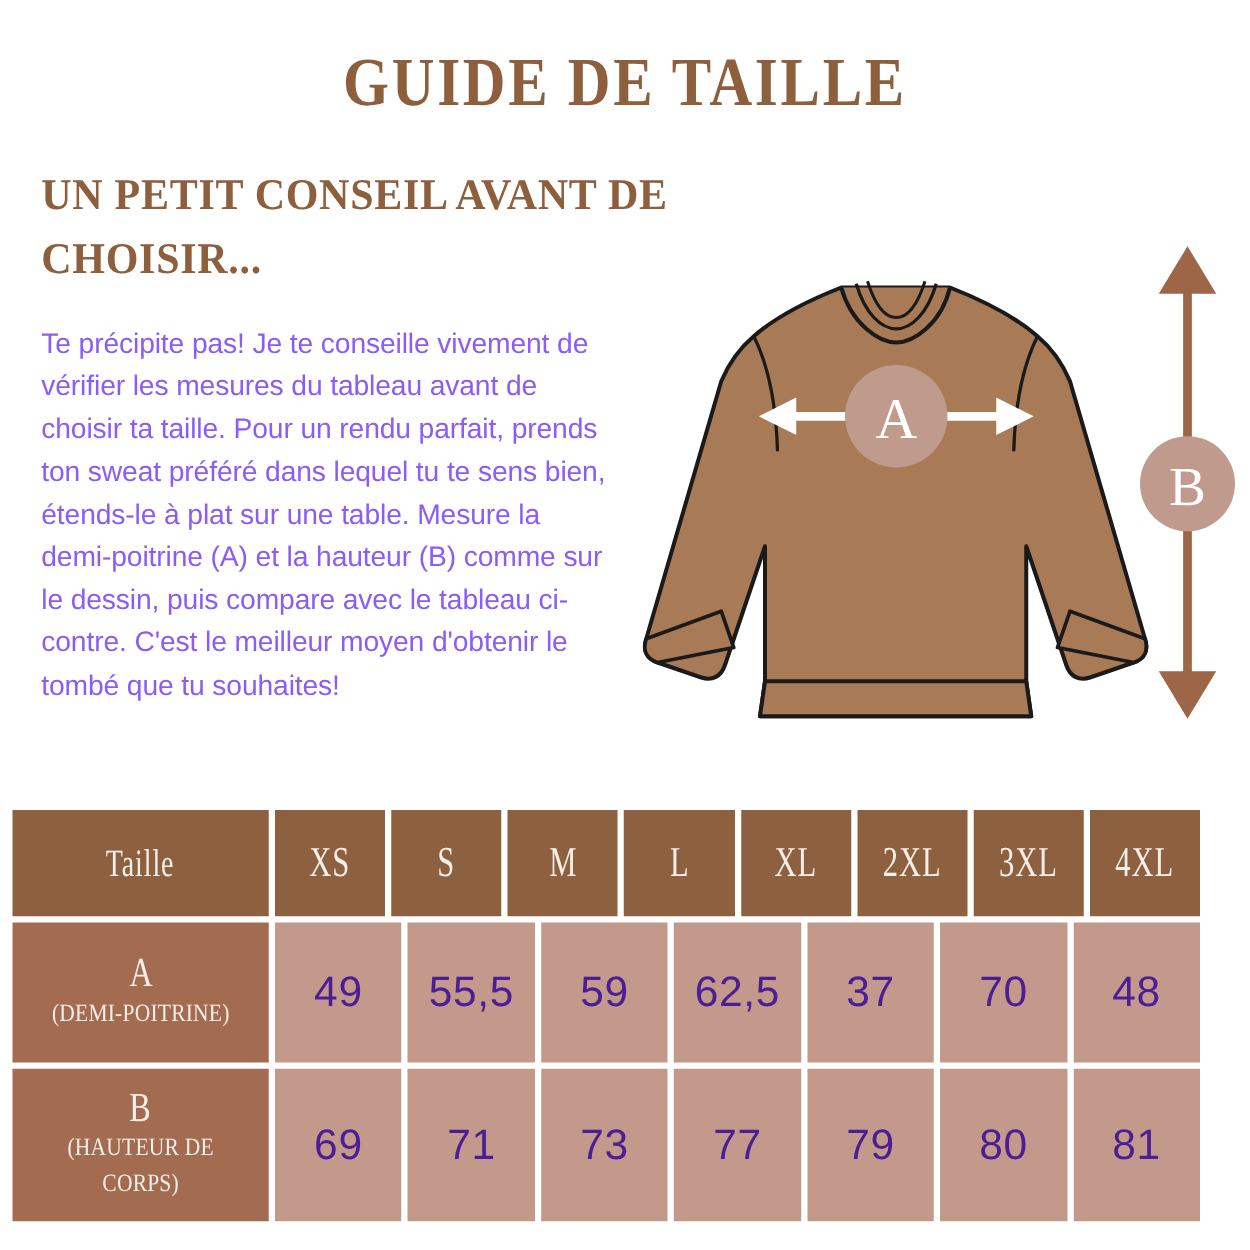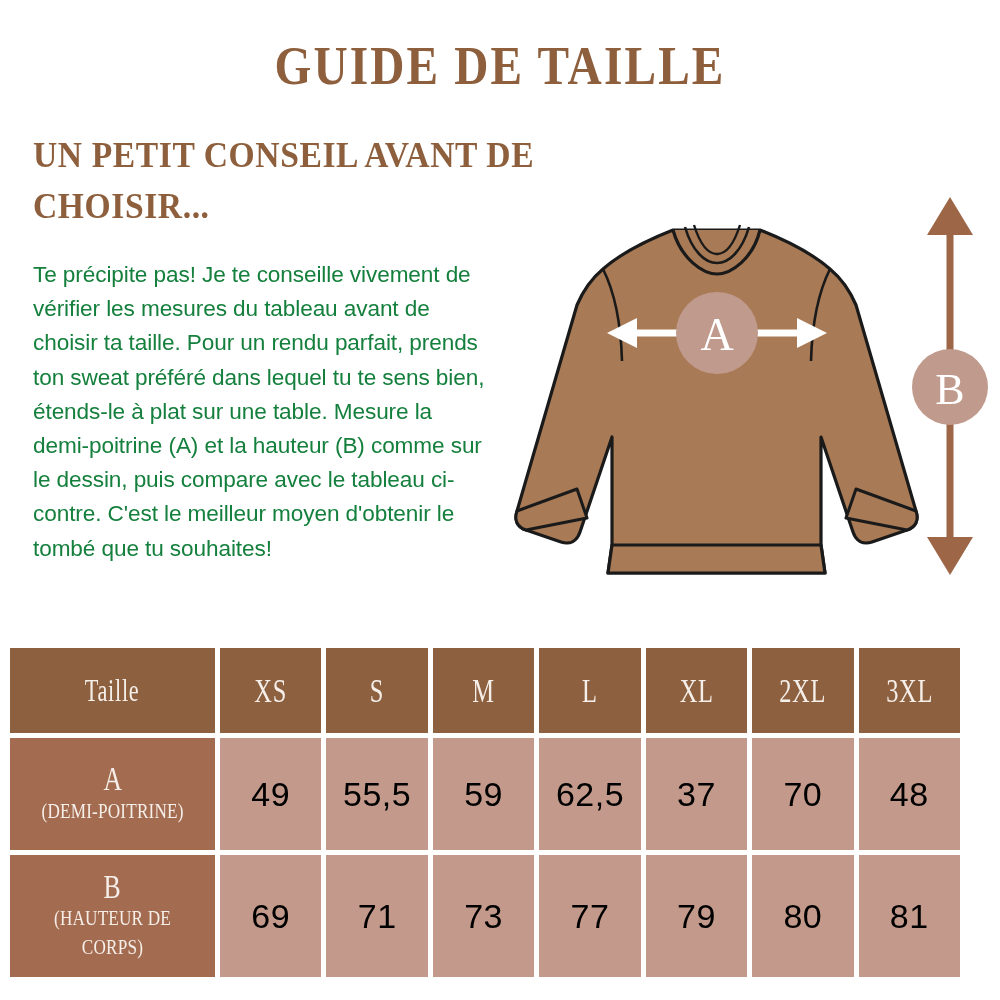--- a/index.html
+++ b/index.html
@@ -51,21 +51,21 @@
 
   
   .body-text {
     position: absolute;
     left: 33px;
     top: 258px;
     width: 452px;
     font-family: "Liberation Sans", "DejaVu Sans", sans-serif;
     font-size: 22.6px;
     line-height: 34.2px;
-    color: #15803d;
+    color: #8b5cf6;
     letter-spacing: -0.1px;
   }
 
   
   .illustration {
     position: absolute;
     left: 495px;
     top: 175px;
     width: 505px;
     height: 430px;
@@ -119,21 +119,21 @@
   .row-b .cell.data-col  { background: #c2998a; }
 
   .row-a { height: 112px; }
   .row-b { height: 122px; }
   .row-a .cell, .row-b .cell { height: 100%; }
 
   .value {
     font-family: "Liberation Sans", "DejaVu Sans", sans-serif;
     font-size: 34px;
     font-weight: 300;
-    color: #000000;
+    color: #4c1d95;
     letter-spacing: 0.5px;
   }
 
   .lbl-letter {
     font-family: "Liberation Serif", "DejaVu Serif", serif;
     font-size: 33px;
     color: #f6efe9;
     line-height: 1.05;
     transform: scaleX(0.78);
   }
@@ -245,20 +245,23 @@
       </div>
       <div class="cell data-col">
         <span class="txt">XL</span>
       </div>
       <div class="cell data-col">
         <span class="txt">2XL</span>
       </div>
       <div class="cell data-col">
         <span class="txt">3XL</span>
       </div>
+      <div class="cell data-col">
+        <span class="txt">4XL</span>
+      </div>
     </div>
 
     <div class="table-row row-a">
       <div class="cell label-col">
         <span class="lbl-letter">A</span>
         <span class="lbl-sub">(DEMI-POITRINE)</span>
       </div>
       <div class="cell data-col">
         <span class="value">49</span>
       </div>

